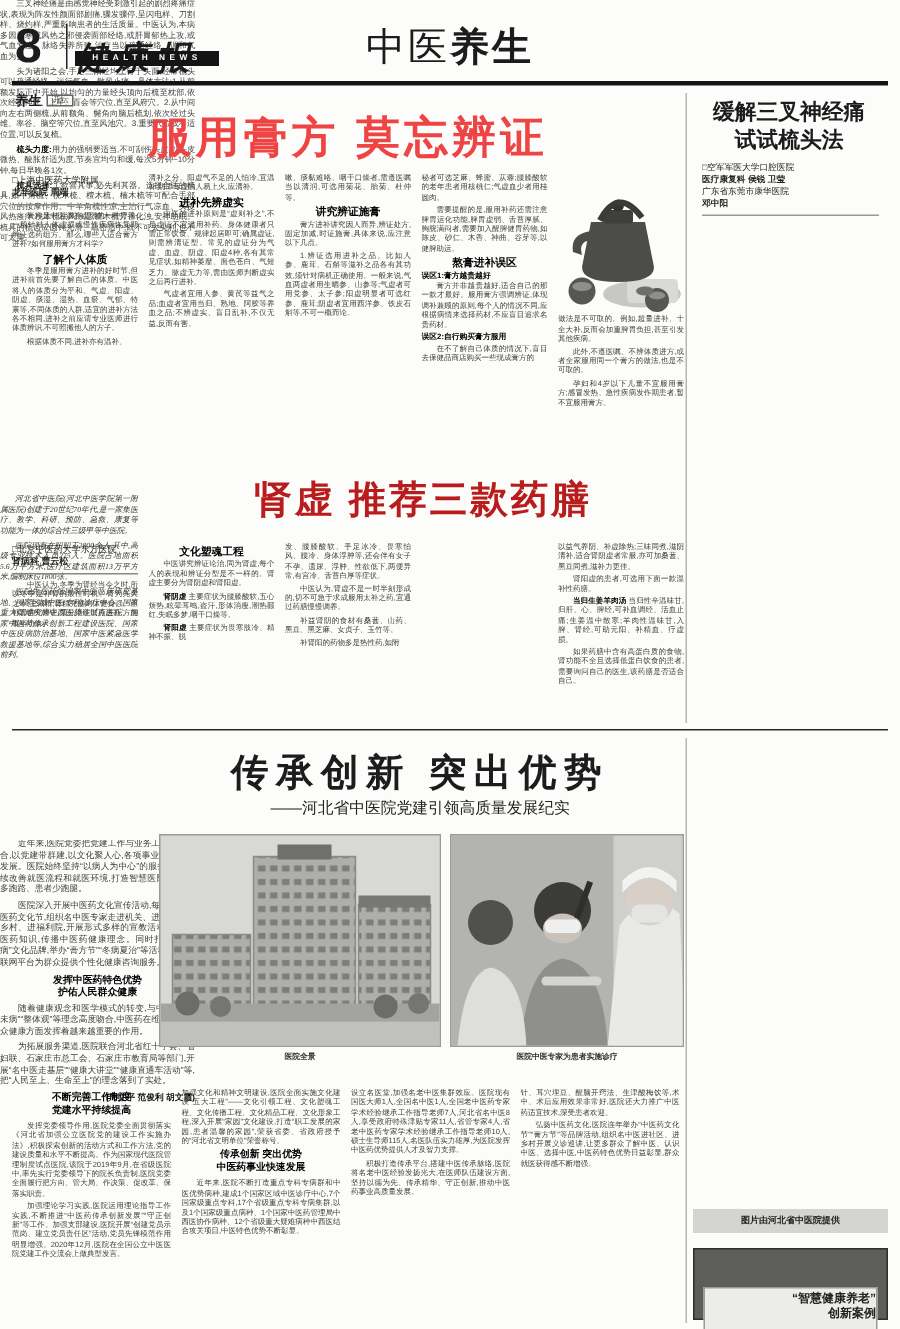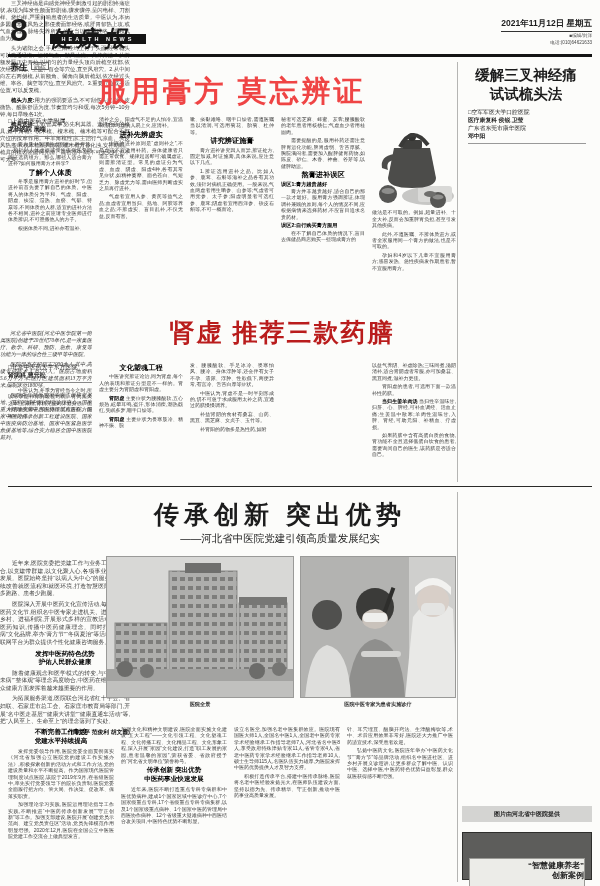--- a/index.html
+++ b/index.html
@@ -76,24 +76,22 @@
 </style>
 </head>
 <body>
 
 <div class="page">
 
   <div class="abs pageno">8</div>
   <div class="abs mastdiv"></div>
   <div class="abs paper">健康报</div>
   <div class="abs paperen">HEALTH NEWS</div>
-  <div class="abs mright">
-    <div class="mdate">2021年11月12日 星期五</div>
-    <div class="mline">■编辑/刘洋</div>
-    <div class="mline">电话:(010)64621633</div>
+  <div class="abs section">
+    <span class="lt">中医</span><span class="hv">养生</span>
   </div>
   <div class="abs mastrule"></div>
   <div class="abs tagrow">
     <b>养生</b><span class="tagbox">讲坛</span>
   </div>
 
   <div class="abs t1">服用膏方 莫忘辨证</div>
 
   <div class="c a1c x1">
     <div class="by">

